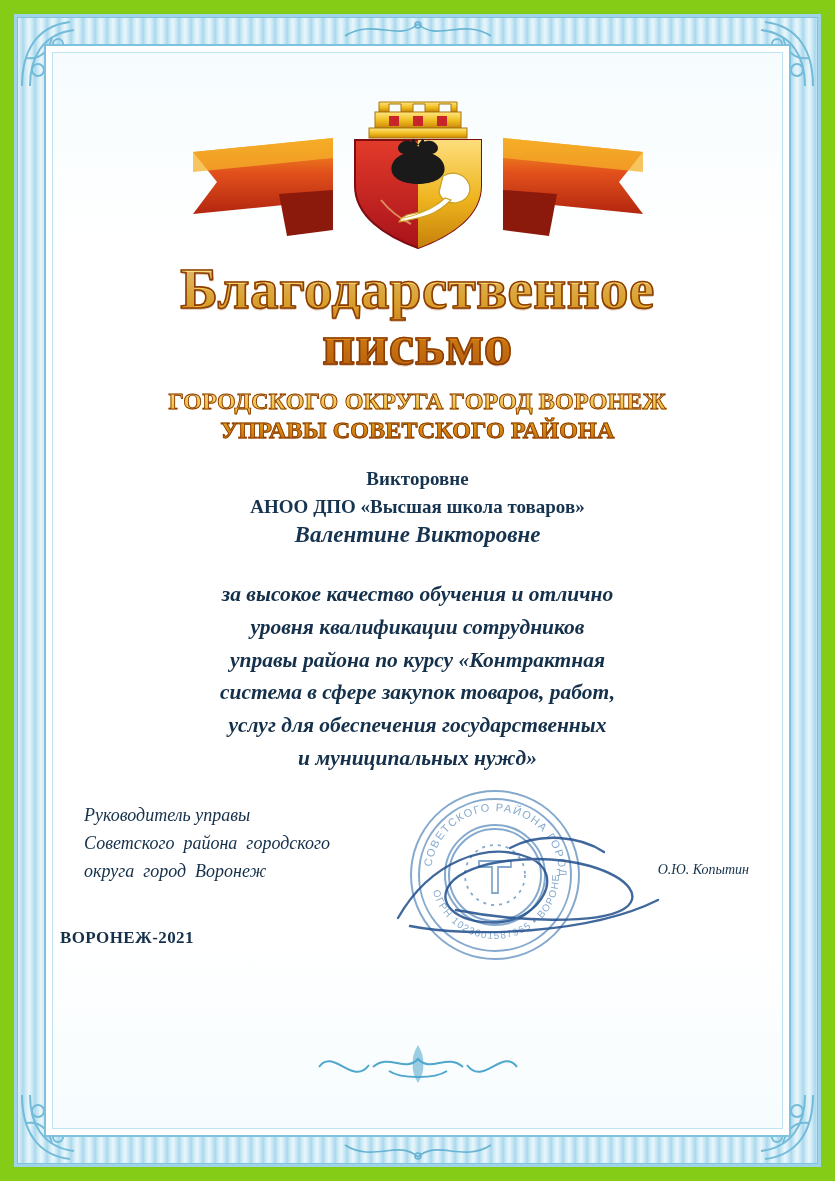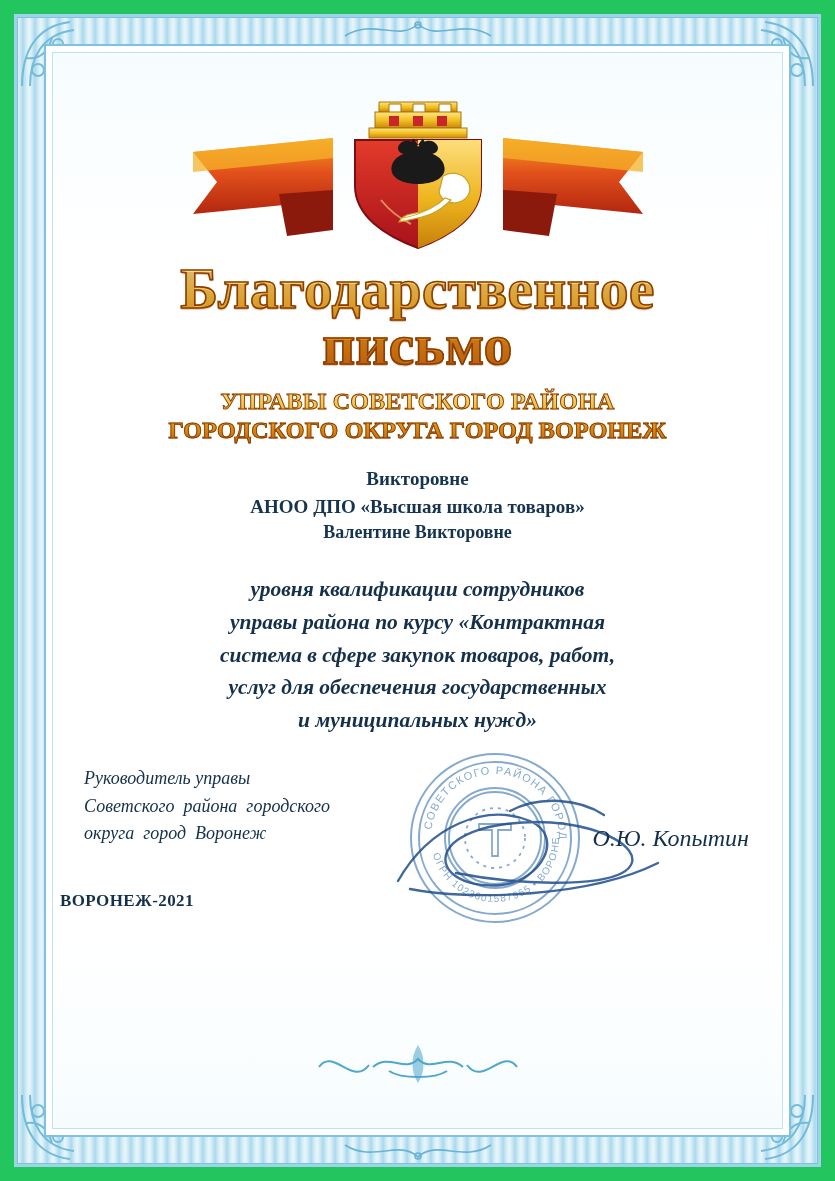--- a/index.html
+++ b/index.html
@@ -12,21 +12,21 @@
     height: 1181px;
     font-family: "Liberation Serif", serif;
     overflow: hidden;
   }
 
   
   .page {
     position: relative;
     width: 835px;
     height: 1181px;
-    background: #22c55e;
+    background: #84cc16;
     box-sizing: border-box;
   }
 
   
   .frame-outer {
     position: absolute;
     left: 14px;
     top: 14px;
     right: 14px;
     bottom: 14px;
@@ -164,22 +164,23 @@
   .recipient .surname {
     font-family: "Liberation Serif", serif;
     font-weight: bold;
     font-size: 26px;
     letter-spacing: 1px;
     margin-top: 6px;
   }
   .recipient .given {
     font-family: "Liberation Serif", serif;
     font-weight: bold;
-    font-size: 18px;
+    font-size: 23px;
     margin-top: 2px;
+    font-style: italic;
   }
 
   
   .body-text {
     text-align: center;
     color: #14304a;
     font-family: "Liberation Serif", serif;
     font-style: italic;
     font-weight: bold;
     font-size: 21.5px;
@@ -205,21 +206,21 @@
     line-height: 1.55;
     color: #14304a;
   }
   .signer-left span { display: block; white-space: pre; }
   .signer-name {
     position: absolute;
     right: 26px;
     top: 60px;
     font-family: "Liberation Serif", serif;
     font-style: italic;
-    font-size: 24px;
+    font-size: 14px;
     color: #14304a;
   }
   .stamp {
     position: absolute;
     left: 340px;
     top: -22px;
     width: 190px;
     height: 190px;
     opacity: .62;
   }
@@ -380,31 +381,32 @@
         <path d="M198 110 c8 10 18 18 30 24" fill="none" stroke="#f2d98b" stroke-width="2" opacity=".6"></path>
       </svg>
     </div>
 
     <div class="title-main">
       <span class="line1">Благодарственное</span>
       <span class="line2">письмо</span>
     </div>
 
     <div class="subtitle">
+      <span>ГОРОДСКОГО ОКРУГА ГОРОД ВОРОНЕЖ</span>
       <span>УПРАВЫ СОВЕТСКОГО РАЙОНА</span>
-      <span>ГОРОДСКОГО ОКРУГА ГОРОД ВОРОНЕЖ</span>
     </div>
 
     <div class="recipient">
       <div class="role">Викторовне</div>
       <div class="org">АНОО ДПО «Высшая школа товаров»</div>
       <div class="given">Валентине Викторовне</div>
     </div>
 
     <div class="body-text">
+      <span>за высокое качество обучения и отлично</span>
       <span>уровня квалификации сотрудников</span>
       <span>управы района по курсу «Контрактная</span>
       <span>система в сфере закупок товаров, работ,</span>
       <span>услуг для обеспечения государственных</span>
       <span>и муниципальных нужд»</span>
     </div>
 
     <div class="sign-area">
 
       <div class="signer-left">

